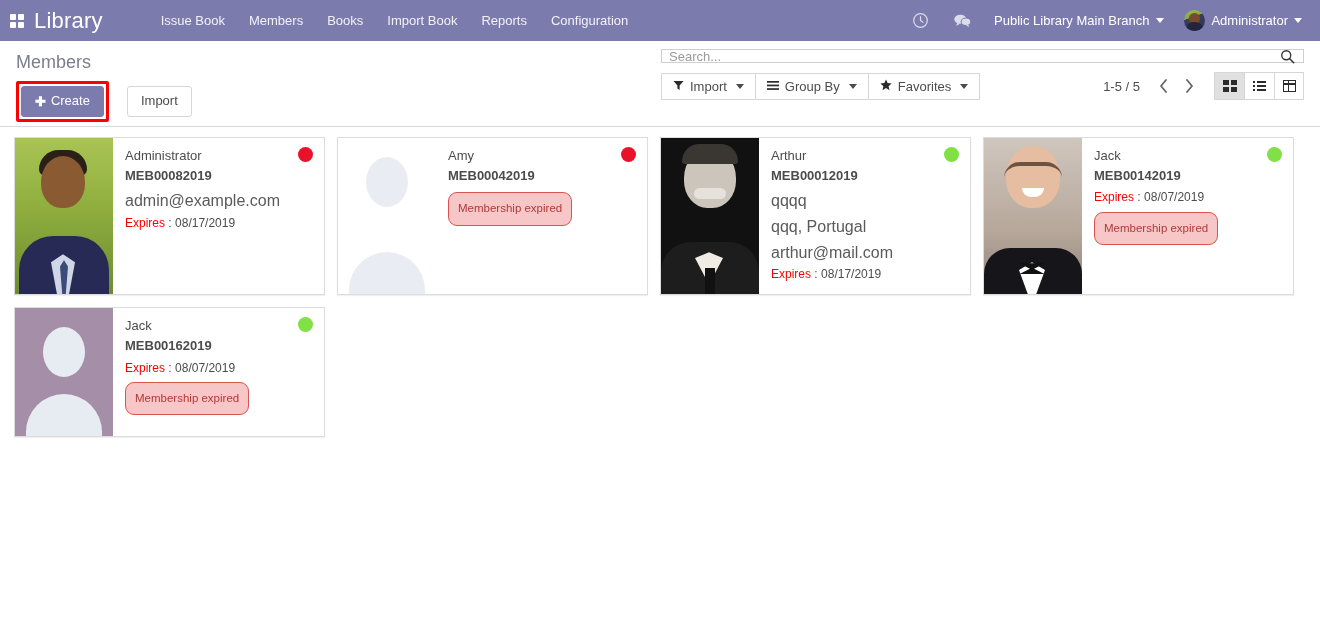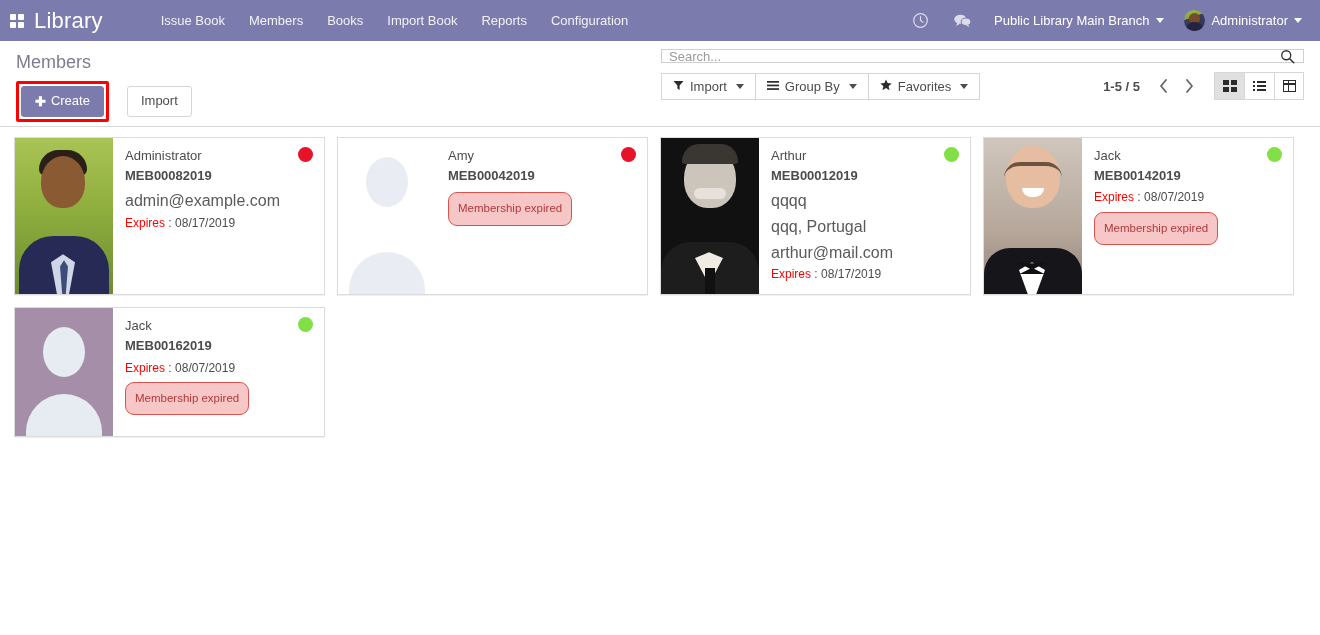--- a/index.html
+++ b/index.html
@@ -186,21 +186,21 @@
     white-space: nowrap;
   }
   .filter-btn:last-child { border-right: 1px solid #d6d6d6; }
   .filter-btn .caret { margin-left: 3px; }
   .ico-funnel, .ico-bars, .ico-star { font-size: 12px; line-height: 1; }
 
   .pager-area {
     margin-left: auto;
     display: flex; align-items: center; gap: 0;
   }
-  .pager-count { font-size: 13px; color: #4c4c4c; margin-right: 10px; white-space: nowrap; font-weight: bold; }
+  .pager-count { font-size: 13px; color: #4c4c4c; margin-right: 10px; white-space: nowrap; }
   .pager-btn {
     width: 26px; height: 26px;
     display: flex; align-items: center; justify-content: center;
     cursor: pointer; color: #666; font-size: 17px;
   }
   .view-switcher { display: flex; margin-left: 12px; }
   .view-btn {
     width: 30px; height: 28px;
     border: 1px solid #d6d6d6;
     border-right: 0;

